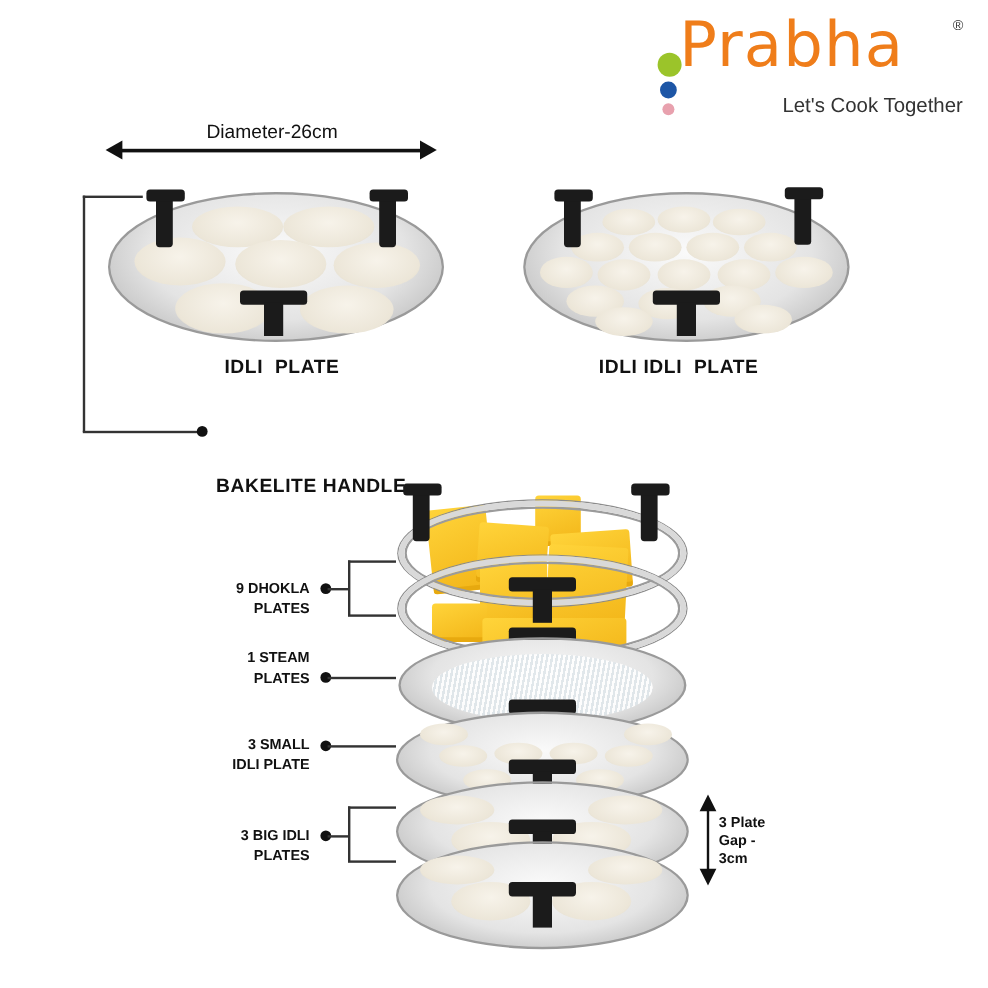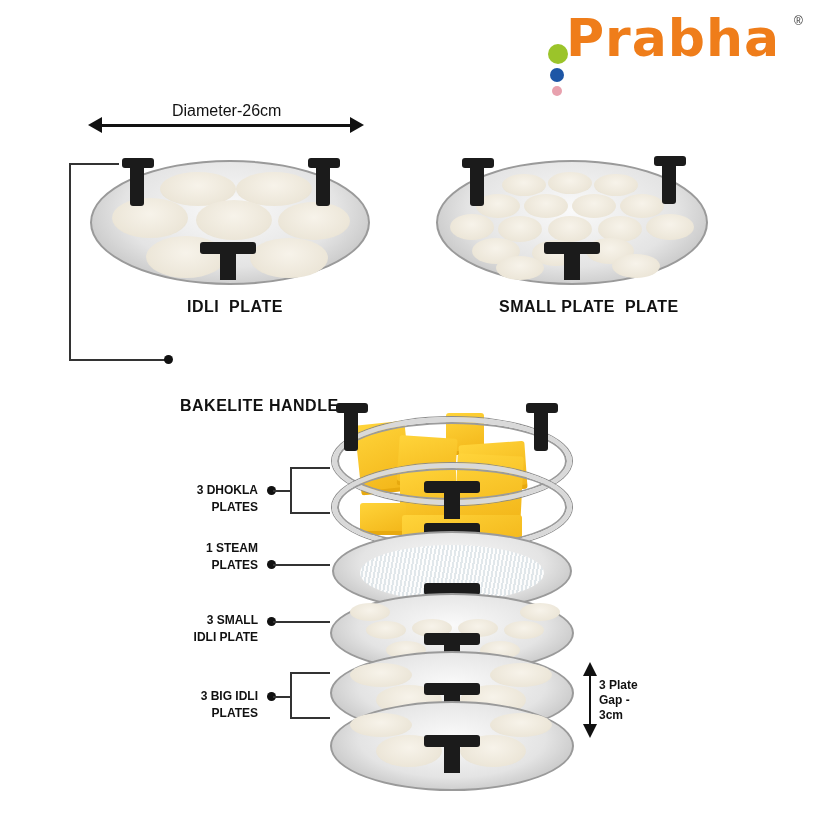--- a/index.html
+++ b/index.html
@@ -1,20 +1,20 @@
 <!DOCTYPE html>
 <html><head>
 <meta charset="utf-8">
 <style>
   html,body{margin:0;padding:0;background:#ffffff;}
   body{width:823px;height:823px;position:relative;overflow:hidden;font-family:"Liberation Sans",sans-serif;color:#1a1a1a;}
   .abs{position:absolute;}
   
   .logo{left:548px;top:14px;width:270px;height:90px;}
-  .logo-word{position:absolute;left:18px;top:-6px;font-family:"DejaVu Sans",sans-serif;font-weight:bold;font-size:52px;color:#ef7d1a;letter-spacing:1px;}
+  .logo-word{position:absolute;left:18px;top:-6px;font-family:"DejaVu Sans",sans-serif;font-weight:normal;font-size:52px;color:#ef7d1a;letter-spacing:1px;}
   .dot{position:absolute;border-radius:50%;}
   .dot-green{left:0;top:30px;width:20px;height:20px;background:#9bc42a;}
   .dot-blue{left:2px;top:54px;width:14px;height:14px;background:#1d56a6;}
   .dot-pink{left:4px;top:72px;width:10px;height:10px;background:#e8a1ae;}
   .reg{position:absolute;left:246px;top:0;font-size:12px;color:#333;}
   .tagline{position:absolute;left:104px;top:64px;font-size:17px;color:#333;}
   
   .dim-label{left:172px;top:102px;font-size:16px;color:#111;}
   .dim-line{left:96px;top:124px;width:262px;height:3px;background:#111;}
   .arrow-l{left:88px;top:117px;width:0;height:0;border-top:8px solid transparent;border-bottom:8px solid transparent;border-right:14px solid #111;}
@@ -42,20 +42,21 @@
 </style>
 </head>
 <body>
 
 <div class="abs logo">
   <span class="dot dot-green"></span>
   <span class="dot dot-blue"></span>
   <span class="dot dot-pink"></span>
   <span class="logo-word">Prabha</span>
   <span class="reg">®</span>
+  <span class="tagline">Let's Cook Together</span>
 </div>
 
 <div class="abs dim-label">Diameter-26cm</div>
 <div class="abs dim-line"></div>
 <div class="abs arrow-l"></div>
 <div class="abs arrow-r"></div>
 
 <div class="abs" style="left:90px;top:150px;width:280px;height:140px;">
   <div class="plate" style="left:0;top:10px;width:280px;height:125px;"></div>
   <div class="cup" style="left:70px;top:22px;width:76px;height:34px;"></div>
@@ -99,21 +100,21 @@
   <div class="handle-side" style="left:34px;top:14px;">
       <div class="cap"></div>
     </div>
   <div class="handle-side" style="left:226px;top:12px;">
       <div class="cap"></div>
     </div>
   <div class="handle-t" style="left:108px;top:92px;">
       <div class="stem"></div>
     </div>
 </div>
-<div class="abs caption" style="left:499px;top:298px;white-space:pre;">SMALL PLATE  PLATE</div>
+<div class="abs caption" style="left:499px;top:298px;white-space:pre;">IDLI IDLI  PLATE</div>
 
 <div class="vline" style="left:69px;top:163px;height:197px;"></div>
 <div class="hline" style="left:69px;top:163px;width:50px;"></div>
 <div class="hline" style="left:69px;top:359px;width:100px;"></div>
 <div class="bullet" style="left:164px;top:355px;"></div>
 <div class="abs caption" style="left:180px;top:350px;margin-top:47px;">BAKELITE HANDLE</div>
 
 <div class="abs" style="left:320px;top:395px;width:270px;height:410px;">
 
   <div class="dhokla" style="left:38px;top:28px;width:50px;height:70px;transform:rotate(-6deg);"></div>
@@ -170,21 +171,21 @@
   <div class="cup" style="left:30px;top:318px;width:62px;height:24px;"></div>
   <div class="cup" style="left:170px;top:318px;width:62px;height:24px;"></div>
   <div class="cup" style="left:56px;top:340px;width:66px;height:32px;"></div>
   <div class="cup" style="left:140px;top:340px;width:66px;height:32px;"></div>
   <div class="handle-t" style="left:104px;top:340px;">
       <div class="stem"></div>
     </div>
 </div>
 
 <div class="abs callout" style="left:170px;top:482px;width:88px;">
-  <div>3 DHOKLA</div>
+  <div>9 DHOKLA</div>
   <div>PLATES</div>
 </div>
 <div class="bullet" style="left:267px;top:486px;"></div>
 <div class="hline" style="left:273px;top:490px;width:18px;"></div>
 <div class="vline" style="left:290px;top:467px;height:46px;"></div>
 <div class="hline" style="left:290px;top:467px;width:40px;"></div>
 <div class="hline" style="left:290px;top:512px;width:40px;"></div>
 
 <div class="abs callout" style="left:170px;top:540px;width:88px;">
   <div>1 STEAM</div>

